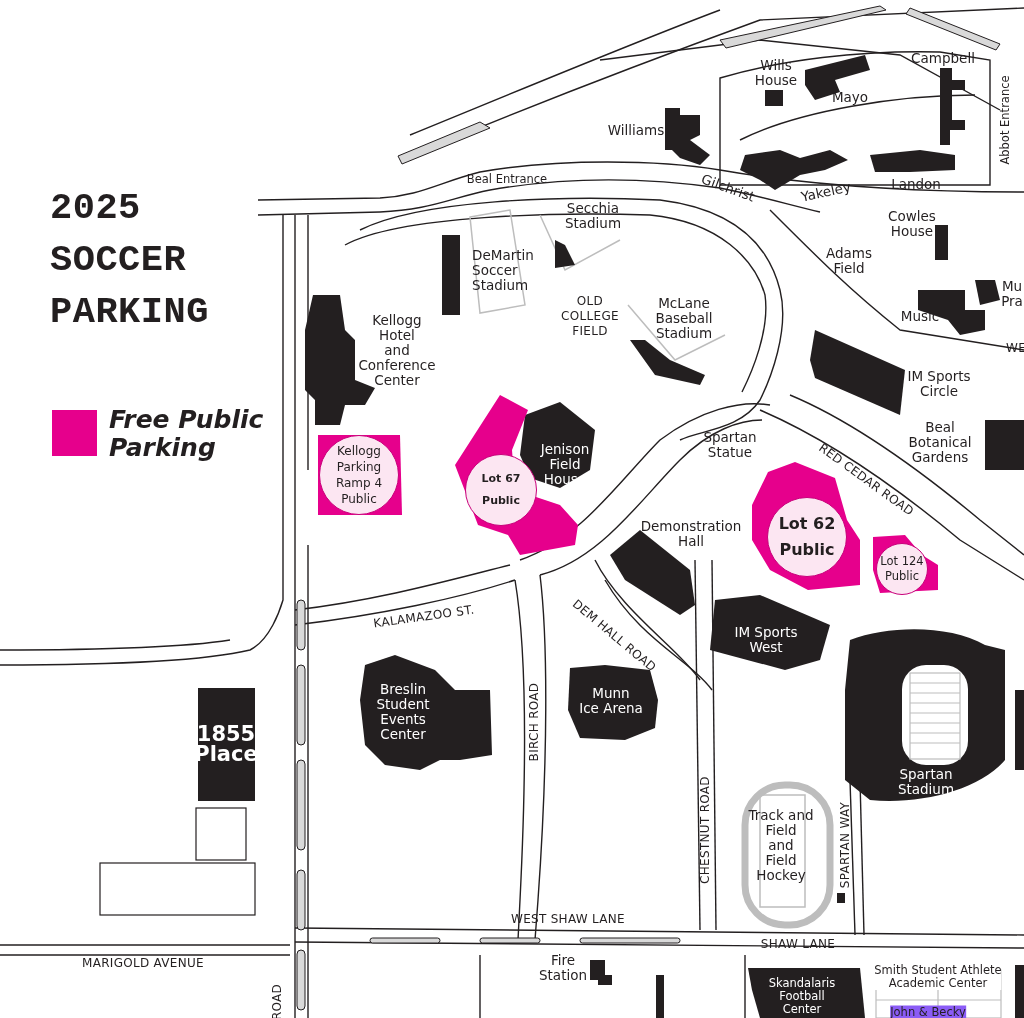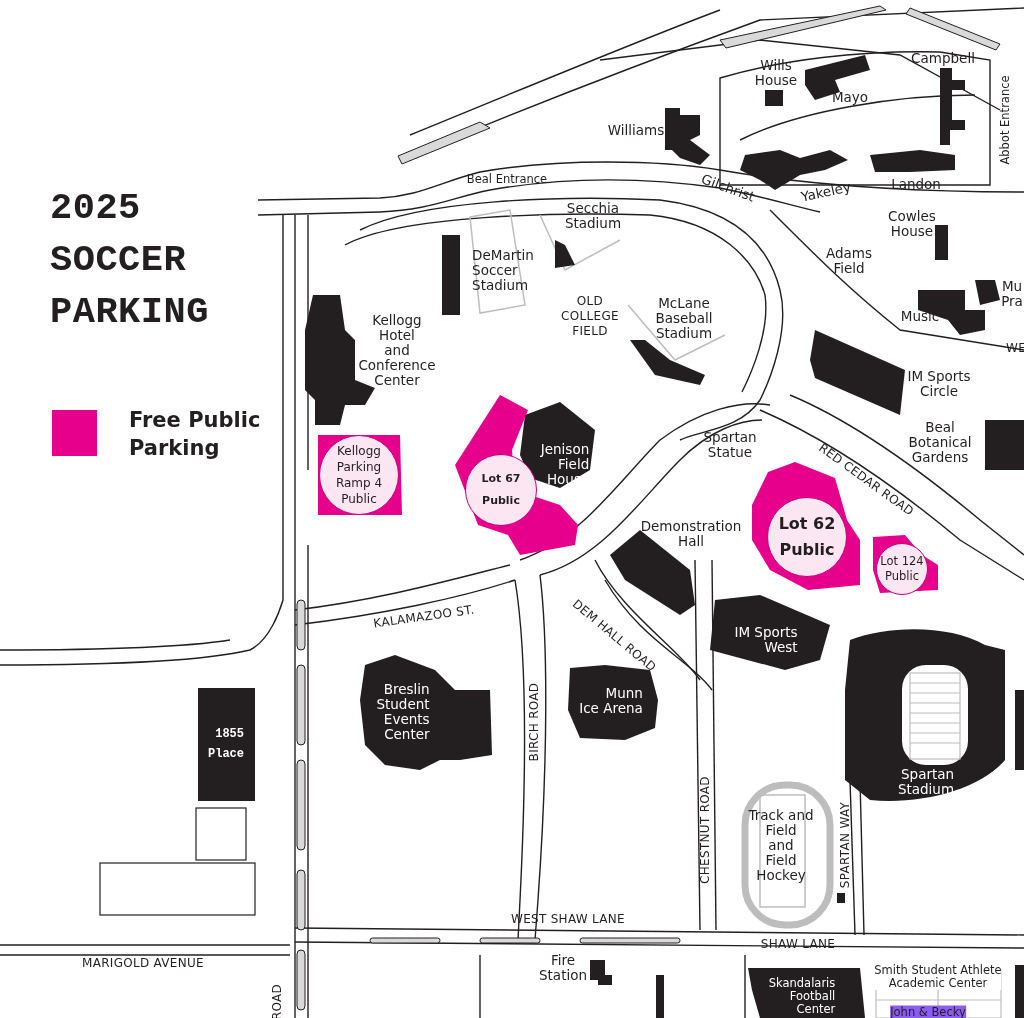--- a/index.html
+++ b/index.html
@@ -2,23 +2,23 @@
 <html><head>
 <meta charset="utf-8">
 <style>
   html, body { margin:0; padding:0; background:#ffffff; }
   body { width:1024px; height:1018px; overflow:hidden; position:relative; font-family:"DejaVu Sans", "Liberation Sans", sans-serif; }
   #map { position:absolute; left:0; top:0; width:1024px; height:1018px; }
   .title { position:absolute; left:50px; top:182px; font-family:Liberation Mono, monospace; font-weight:bold; font-size:37px; line-height:52px; color:#231f20; letter-spacing:0.5px; }
   .title div { white-space:nowrap; }
   .legend { position:absolute; left:52px; top:410px; display:flex; align-items:flex-start; }
   .legend-swatch { width:45px; height:46px; background:#e6008c; }
-  .legend-label { margin-left:32px; font-family:"DejaVu Sans", sans-serif; font-weight:bold; font-size:21px; line-height:28px; color:#231f20; margin-top:-4px; }
+  .legend-label { margin-left:12px; font-family:"DejaVu Sans", sans-serif; font-weight:bold; font-size:25px; line-height:28px; color:#231f20; margin-top:-4px;font-style:italic; }
   .lbl { position:absolute; text-align:center; font-family:"DejaVu Sans", sans-serif; font-size:13.5px; line-height:15px; color:#231f20; white-space:nowrap; transform:translate(-50%,-50%); }
-  .lbl.w { color:#ffffff;text-align:right; }
+  .lbl.w { color:#ffffff; }
   .lbl.sm { font-size:11.5px; line-height:13px; }
   .lbl.caps { font-size:12px; letter-spacing:0.3px; }
   .badge { position:absolute; border-radius:50%; background:#fce6f2; border:1.5px solid #c8007a; display:flex; flex-direction:column; align-items:center; justify-content:center; text-align:center; font-family:"DejaVu Sans", sans-serif; color:#231f20; transform:translate(-50%,-50%); box-sizing:border-box; }
   .badge .l1 { font-weight:bold; }
   .badge .l2 { font-weight:bold; }
 </style>
 </head>
 <body>
 
 <svg id="map" viewBox="0 0 1024 1018" xmlns="http://www.w3.org/2000/svg">
@@ -282,21 +282,21 @@
   <div>Spartan</div>
   <div>Stadium</div>
 </div>
 <div class="lbl" style="left:781px;top:845px;">
   <div>Track and</div>
   <div>Field</div>
   <div>and</div>
   <div>Field</div>
   <div>Hockey</div>
 </div>
-<div class="lbl w" style="left:226px;top:744px;font-weight:bold;font-size:12px;line-height:20px;font-family:Liberation Mono, monospace;">
+<div class="lbl w" style="left:226px;top:744px;font-weight:bold;font-size:21px;line-height:20px;">
   <div>1855</div>
   <div>Place</div>
 </div>
 <div class="lbl" style="left:563px;top:968px;">
   <div>Fire</div>
   <div>Station</div>
 </div>
 <div class="lbl w sm" style="left:802px;top:996px;">
   <div>Skandalaris</div>
   <div>Football</div>

